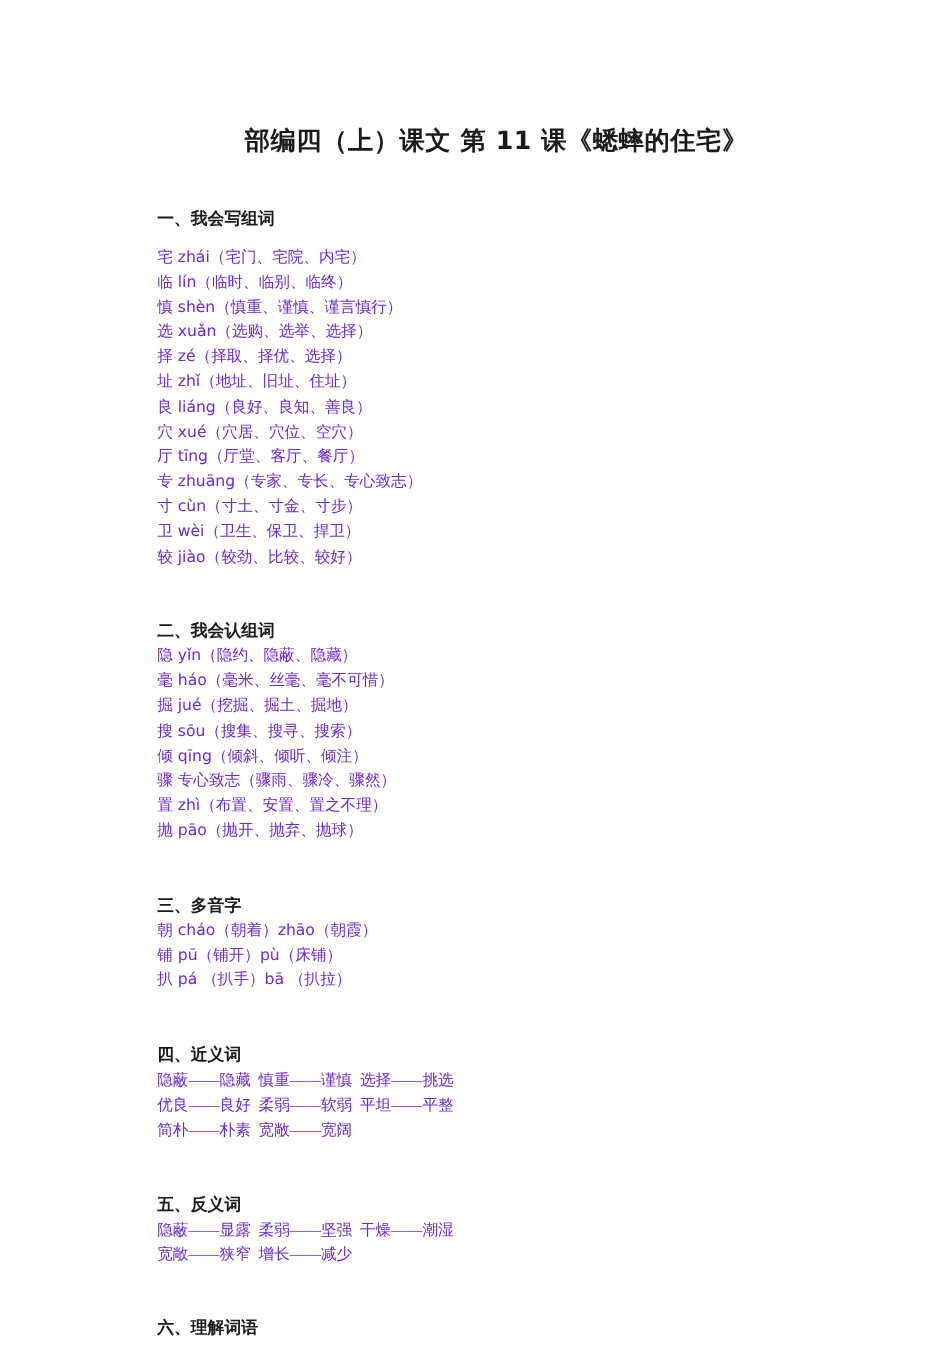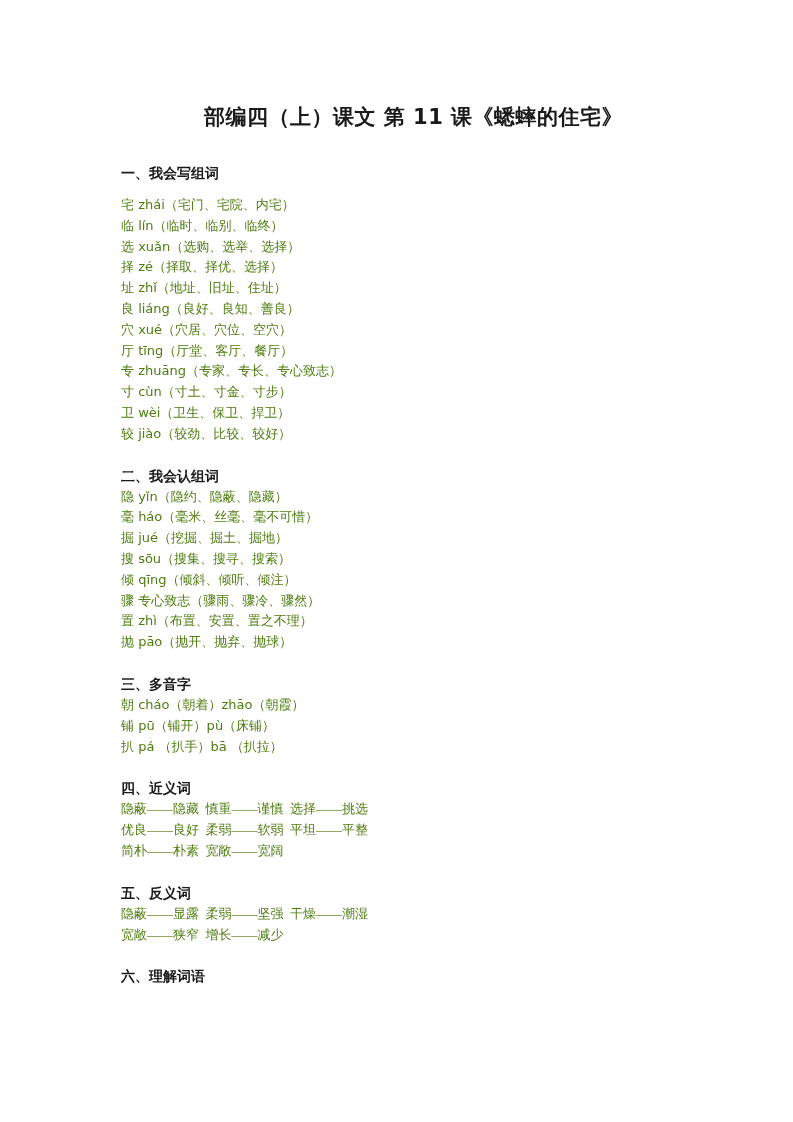--- a/index.html
+++ b/index.html
@@ -32,39 +32,39 @@
       color: #1a1a1a;
       padding-left: 17px;
     }
     .content {
       position: absolute;
       left: 121px;
       top: 163px;
       width: 560px;
     }
     .section {
-      margin: 0;
+      margin: 10px;
     }
     .section-heading {
       font-size: 14px;
       font-weight: bold;
       line-height: 21px;
       height: 21px;
       margin: 0;
       color: #1a1a1a;
     }
     .section.first .section-heading {
       margin-bottom: 11px;
     }
     .line {
       font-size: 13px;
       line-height: 20.8px;
       height: 20.8px;
       white-space: pre;
-      color: #4d7c0f;
+      color: #6d28d9;
       margin: 0;
     }
     .gap {
       height: 21px;
     }
     .serif {
       font-family: Liberation Serif, serif;
     }
   </style>
 </head>
@@ -72,20 +72,21 @@
 
 <div class="page">
   <div class="title">部编四（上）课文  第 11 课《蟋蟀的住宅》</div>
 
   <div class="content">
 
     <div class="section first">
       <div class="section-heading">一、我会写组词</div>
       <div class="line">宅 zhái（宅门、宅院、内宅）</div>
       <div class="line">临 lín（临时、临别、临终）</div>
+      <div class="line">慎 shèn（慎重、谨慎、谨言慎行）</div>
       <div class="line">选 xuǎn（选购、选举、选择）</div>
       <div class="line">择 zé（择取、择优、选择）</div>
       <div class="line">址 zhǐ（地址、旧址、住址）</div>
       <div class="line">良 liáng（良好、良知、善良）</div>
       <div class="line">穴 xué（穴居、穴位、空穴）</div>
       <div class="line">厅 tīng（厅堂、客厅、餐厅）</div>
       <div class="line">专 zhuāng（专家、专长、专心致志）</div>
       <div class="line">寸 cùn（寸土、寸金、寸步）</div>
       <div class="line">卫 wèi（卫生、保卫、捍卫）</div>
       <div class="line">较 jiào（较劲、比较、较好）</div>

